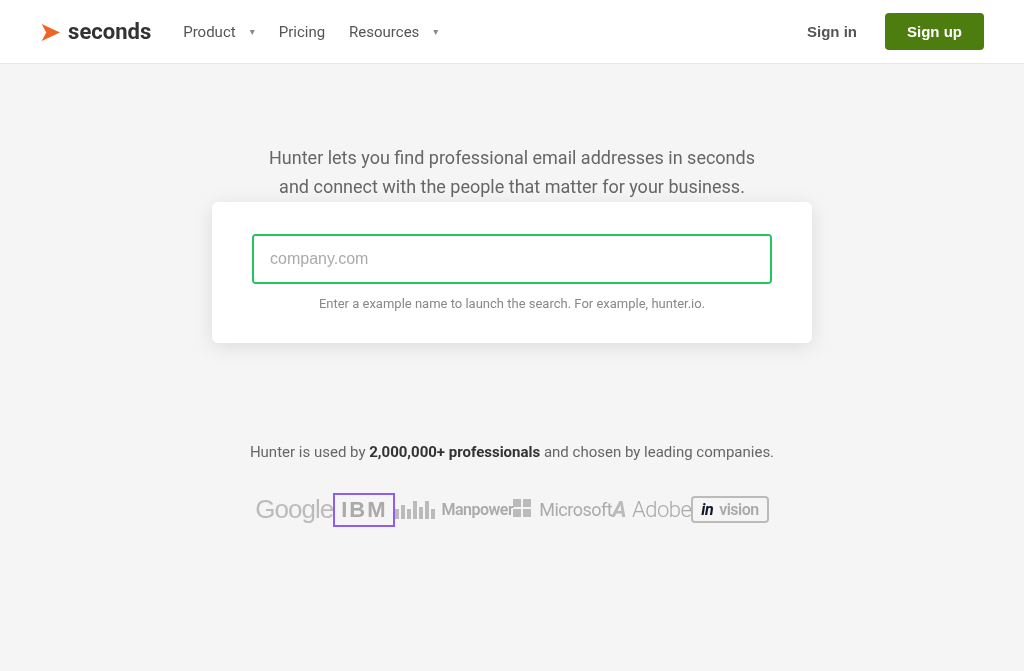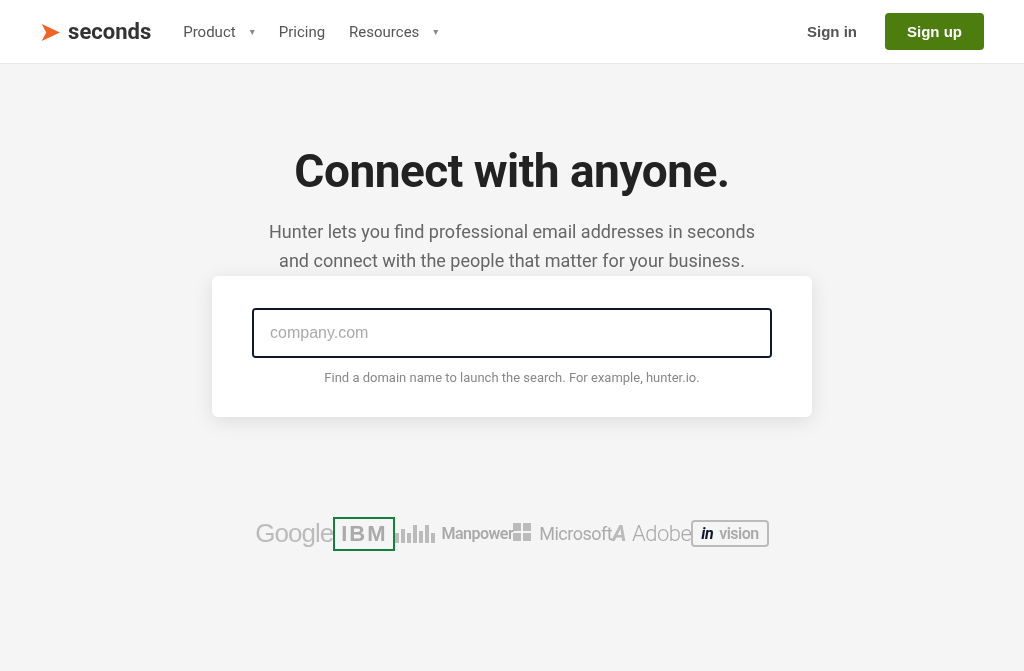--- a/index.html
+++ b/index.html
@@ -76,21 +76,21 @@
     .search-card {
       background: #fff;
       border-radius: 6px;
       box-shadow: 0 4px 20px rgba(0,0,0,0.1);
       padding: 32px 40px;
       width: 600px;
       max-width: 100%;
     }
     .search-row {
       display: flex;
-      border: 2px solid #0f172a;
+      border: 2px solid #22c55e;
       border-radius: 4px;
       overflow: hidden;
     }
     .search-input {
       flex: 1;
       border: none;
       outline: none;
       padding: 14px 16px;
       font-size: 16px;
       color: #333;
@@ -135,21 +135,21 @@
     .logo-item {
       font-size: 22px;
       color: #aaa;
       font-weight: 400;
       letter-spacing: -0.5px;
       display: flex;
       align-items: center;
       gap: 6px;
     }
     .logo-google { font-family: 'Arial', sans-serif; font-size: 26px; color: #bbb; font-weight: 300; letter-spacing: -1px; }
-    .logo-ibm { font-family: 'Arial', sans-serif; font-size: 22px; color: #aaa; font-weight: 700; letter-spacing: 2px; border: 2px solid #15803d; padding: 2px 6px; }
+    .logo-ibm { font-family: 'Arial', sans-serif; font-size: 22px; color: #aaa; font-weight: 700; letter-spacing: 2px; border: 2px solid #8b5cf6; padding: 2px 6px; }
     .logo-manpower { font-size: 16px; color: #aaa; font-weight: 600; justify-content: flex-end; }
     .logo-microsoft { font-size: 18px; color: #aaa; font-weight: 400; display: flex; align-items: flex-start; gap: 8px; }
     .ms-grid { display: grid; grid-template-columns: 1fr 1fr; gap: 2px; width: 18px; height: 18px; }
     .ms-grid span { background: #bbb; display: block; }
     .logo-adobe { font-size: 22px; color: #aaa; font-weight: 300; display: flex; align-items: center; gap: 6px; }
     .adobe-a { font-size: 22px; font-style: italic; color: #bbb; font-weight: 700; }
     .logo-invision { font-size: 16px; color: #aaa; font-weight: 600; border: 2px solid #bbb; border-radius: 4px; padding: 2px 8px; }
     .inv-em { font-weight: 700; color: #0f172a; font-style: italic; }
     .manpower-bars { display: flex; gap: 2px; align-items: flex-end; }
     .manpower-bars span { background: #bbb; display: block; width: 4px; }
@@ -177,32 +177,34 @@
       </a>
     </div>
   </div>
   <div class="navbar-right">
     <button class="signin-btn">Sign in</button>
     <button class="signup-btn">Sign up</button>
   </div>
 </nav>
 
 <section class="hero">
-  <h1 class="hero-title">Connect with anyone.</h1>
   <p class="hero-subtitle">Hunter lets you find professional email addresses in seconds and connect with the people that matter for your business.</p>
 
   <div class="search-card">
     <div class="search-row">
       <input class="search-input" type="text" placeholder="company.com" style="">
     </div>
-    <p class="search-hint">Find a domain name to launch the search. For example, hunter.io.</p>
+    <p class="search-hint">Enter a example name to launch the search. For example, hunter.io.</p>
   </div>
 </section>
 
 <section class="social-proof">
+  <p class="social-text">
+    <span>Hunter is used by </span><strong>2,000,000+ professionals</strong><span> and chosen by leading companies.</span>
+  </p>
   <div class="logos-row">
 
     <div class="logo-item logo-google">
       Google
     </div>
 
     <div class="logo-item logo-ibm">
       IBM
     </div>
 

